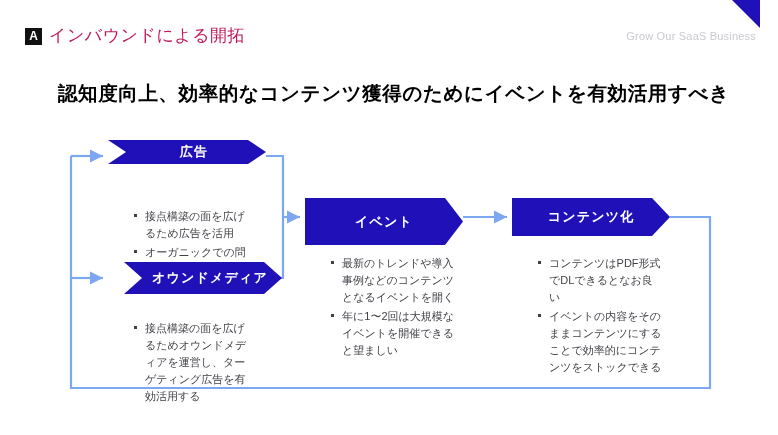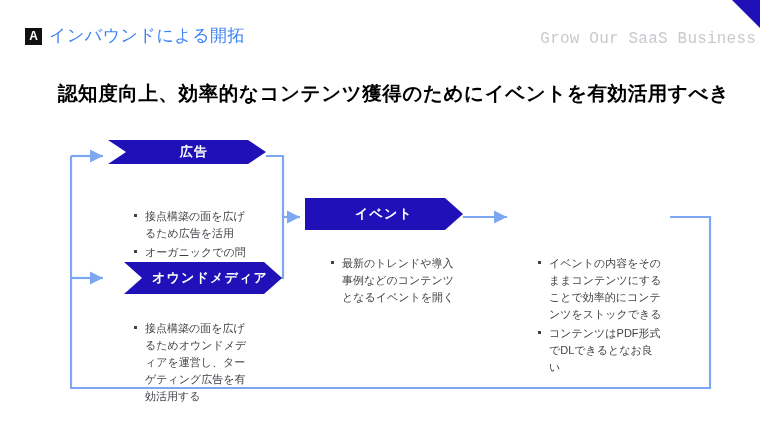--- a/index.html
+++ b/index.html
@@ -22,25 +22,25 @@
 
   
   .header{position:absolute;left:0;top:24px;width:778px;height:26px;}
   .logo-badge{
     position:absolute;left:25px;top:4px;
     width:17px;height:17px;background:#111111;color:#ffffff;
     font-size:12px;font-weight:bold;line-height:17px;text-align:center;
   }
   .header-title{
     position:absolute;left:49px;top:0px;
-    font-size:17px;color:#3b82f6;letter-spacing:.5px;white-space:nowrap;
+    font-size:17px;color:#be185d;letter-spacing:.5px;white-space:nowrap;
   }
   .brand-tag{
     position:absolute;right:22px;top:6px;
-    font-size:16px;color:#c9c9cf;letter-spacing:.2px;white-space:nowrap;font-family:Liberation Mono, monospace;
+    font-size:11px;color:#c9c9cf;letter-spacing:.2px;white-space:nowrap;
   }
 
   
   .headline{
     position:absolute;left:58px;top:80px;
     font-size:19.5px;font-weight:bold;color:#000000;
     letter-spacing:.6px;white-space:nowrap;
   }
 
   
@@ -60,21 +60,21 @@
   .chev.tail{
     clip-path:polygon(0 0, calc(100% - 18px) 0, 100% 50%, calc(100% - 18px) 100%, 0 100%, 18px 50%);
     padding-left:14px;
   }
   .chev.head{
     clip-path:polygon(0 0, calc(100% - 18px) 0, 100% 50%, calc(100% - 18px) 100%, 0 100%);
   }
 
   #box-ad      {left:108px;top:140px;width:158px;height:24px;}
   #box-owned   {left:124px;top:262px;width:158px;height:32px;}
-  #box-event   {left:305px;top:198px;width:158px;height:32px;}
+  #box-event   {left:305px;top:198px;width:158px;height:47px;}
   #box-content {left:512px;top:198px;width:158px;height:38px;}
 
   
   .bullets{position:absolute;color:#3f3f46;font-size:11px;line-height:1.55;}
   .bullets ul{margin:12px;padding:0;list-style:none;}
   .bullets li{position:relative;padding-left:13px;margin-bottom:2px;}
   .bullets li::before{
     content:"";position:absolute;left:2px;top:6px;
     width:3px;height:3px;background:#3f3f46;
   }
@@ -136,24 +136,26 @@
     <div class="bullets" id="bul-owned">
       <ul>
         <li>接点構築の面を広げるためオウンドメディアを運営し、ターゲティング広告を有効活用する</li>
       </ul>
     </div>
 
     <div class="chev head" id="box-event">イベント</div>
     <div class="bullets" id="bul-event">
       <ul>
         <li>最新のトレンドや導入事例などのコンテンツとなるイベントを開く</li>
+        <li>年に1〜2回は大規模なイベントを開催できると望ましい</li>
       </ul>
     </div>
 
+    <div class="chev head" id="box-content">コンテンツ化</div>
     <div class="bullets" id="bul-content">
       <ul>
+        <li>コンテンツはPDF形式でDLできるとなお良い</li>
         <li>イベントの内容をそのままコンテンツにすることで効率的にコンテンツをストックできる</li>
-        <li>コンテンツはPDF形式でDLできるとなお良い</li>
       </ul>
     </div>
 
   </div>
 </div>
 
 </body></html>

